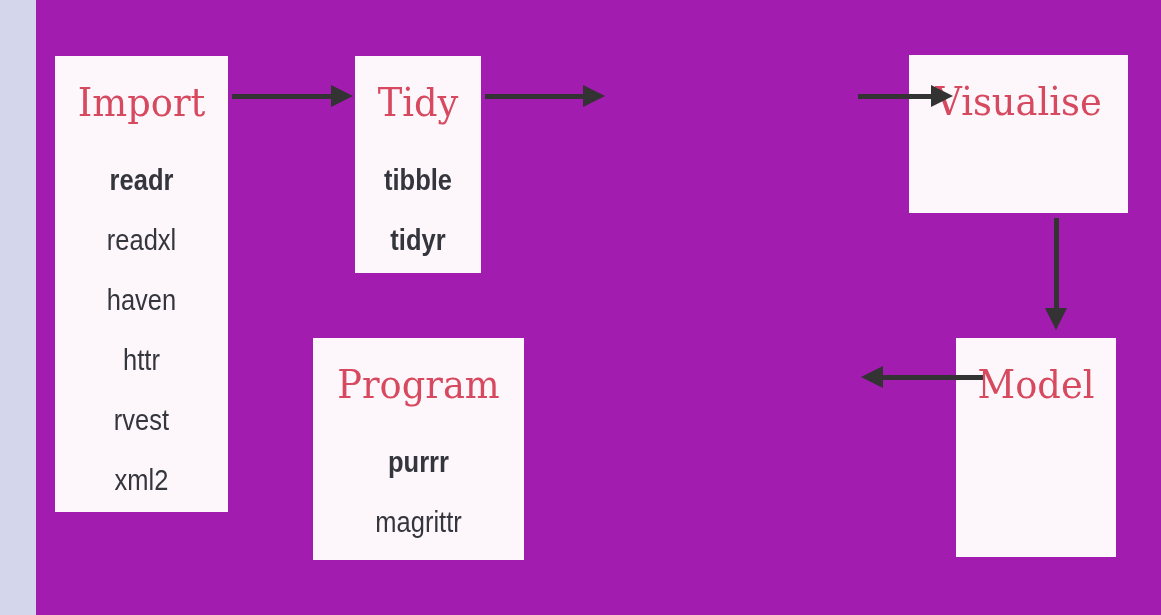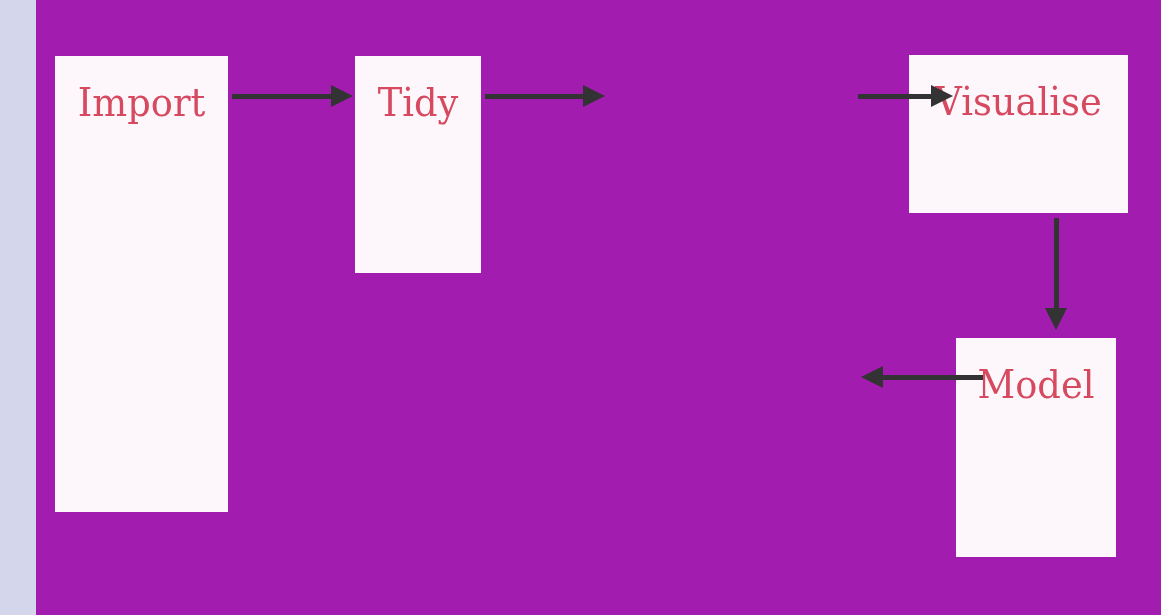--- a/index.html
+++ b/index.html
@@ -96,35 +96,54 @@
   #arrow-model-transform    { left: 825px;  top: 366px; width: 122px; height: 23px; }
   #arrow-model-transform .shaft-h { left: 21px; width: 101px; }
 </style>
 </head>
 <body>
 
 <div class="canvas">
 
   <div class="box" id="box-import">
     <div class="box-title">Import</div>
+    <div class="pkg-list">
+      <div class="pkg bold">readr</div>
+      <div class="pkg">readxl</div>
+      <div class="pkg">haven</div>
+      <div class="pkg">httr</div>
+      <div class="pkg">rvest</div>
+      <div class="pkg">xml2</div>
+    </div>
   </div>
 
   <div class="box" id="box-tidy">
     <div class="box-title">Tidy</div>
+    <div class="pkg-list">
+      <div class="pkg bold">tibble</div>
+      <div class="pkg bold">tidyr</div>
+    </div>
   </div>
 
 
   <div class="box" id="box-visualise">
     <div class="box-title">Visualise</div>
   </div>
 
   <div class="box" id="box-model">
     <div class="box-title">Model</div>
   </div>
 
+  <div class="box" id="box-program">
+    <div class="box-title">Program</div>
+    <div class="pkg-list">
+      <div class="pkg bold">purrr</div>
+      <div class="pkg">magrittr</div>
+    </div>
+  </div>
 
   <div class="arrow" id="arrow-import-tidy">
     <div class="shaft-h"></div>
     <div class="head-right"></div>
   </div>
 
   <div class="arrow" id="arrow-tidy-transform">
     <div class="shaft-h"></div>
     <div class="head-right"></div>
   </div>

